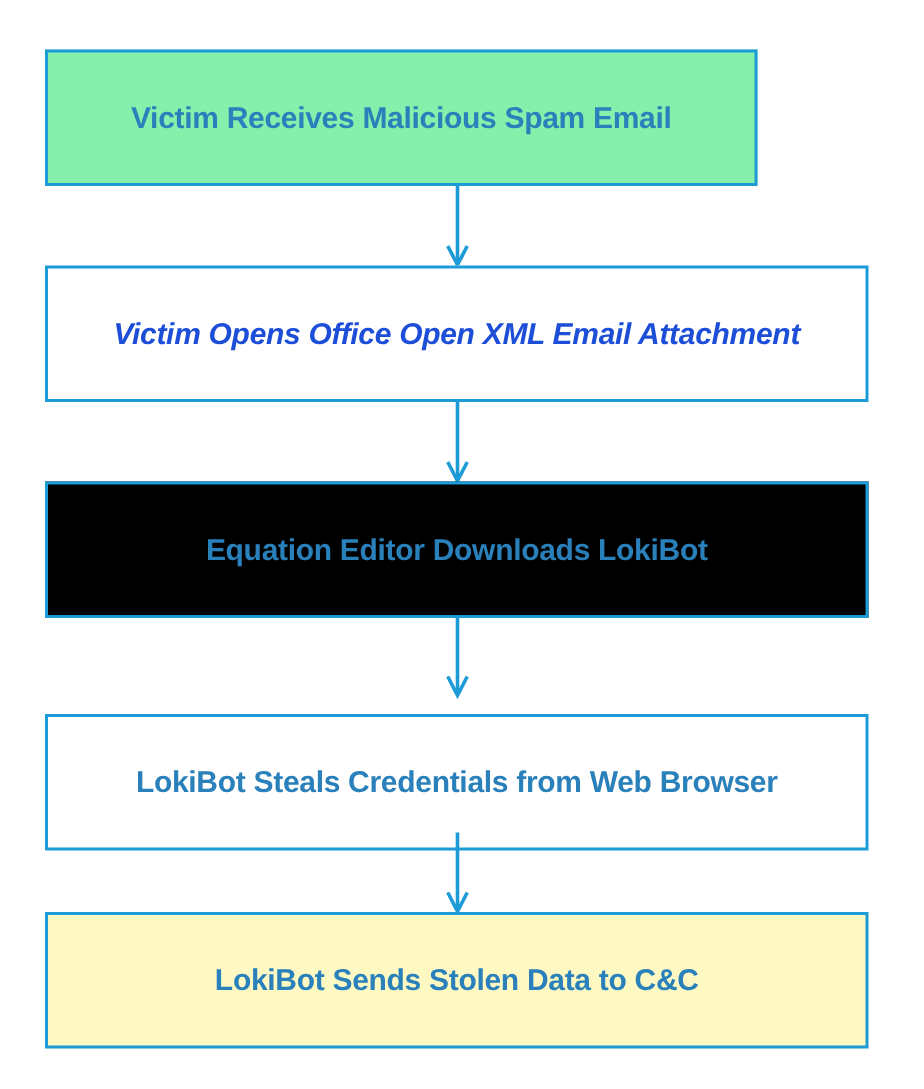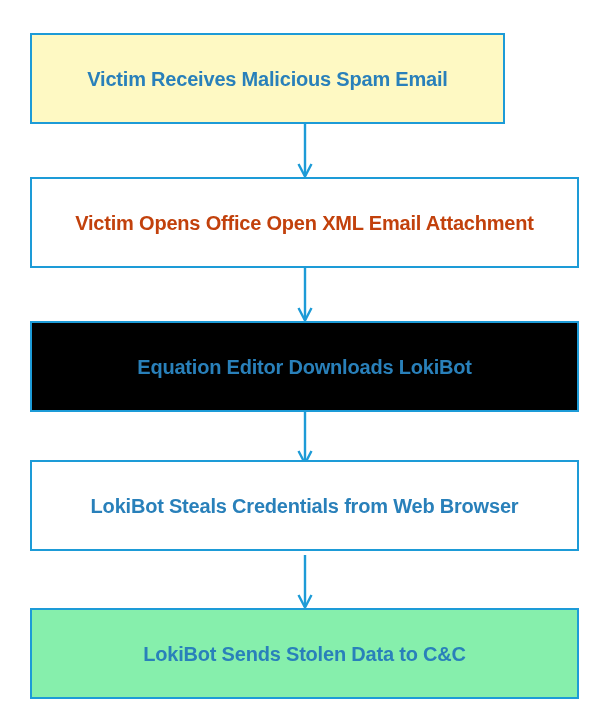--- a/index.html
+++ b/index.html
@@ -50,61 +50,61 @@
   .flow-arrow svg {
     display: block;
     overflow: visible;
   }
 </style>
 </head>
 <body>
 
 <div id="canvas" style="background: rgb(255, 255, 255); width: 616px; height: 726px;">
 
-  <div class="flow-node" id="node-1" style="left: 30px; top: 33px; width: 475px; height: 91px; border-color: rgb(29, 155, 215); background: #fef9c3; border-width: 2px;">
+  <div class="flow-node" id="node-1" style="left: 30px; top: 33px; width: 475px; height: 91px; border-color: rgb(29, 155, 215); background: #86efac; border-width: 2px;">
     <span class="flow-node-label" style="color: rgb(41, 128, 186);">Victim Receives Malicious Spam Email</span>
   </div>
 
   <div class="flow-arrow" id="arrow-1" style="left: 298px; top: 124px; height: 53px;">
     <svg width="14" height="53" viewBox="0 0 14 53" aria-hidden="true">
       <line x1="7" y1="0" x2="7" y2="52" stroke="#1d9bd7" stroke-width="2.4"></line>
       <polyline points="0.5,40 7,52.5 13.5,40" fill="none" stroke="#1d9bd7" stroke-width="2.4" stroke-linecap="butt" stroke-linejoin="miter"></polyline>
     </svg>
   </div>
 
   <div class="flow-node" id="node-2" style="left: 30px; top: 177px; width: 549px; height: 91px; border-color: rgb(29, 155, 215); background: rgb(255, 255, 255); border-width: 2px;">
-    <span class="flow-node-label" style="color: #c2410c;">Victim Opens Office Open XML Email Attachment</span>
+    <span class="flow-node-label" style="color: #1d4ed8; font-style: italic;">Victim Opens Office Open XML Email Attachment</span>
   </div>
 
   <div class="flow-arrow" id="arrow-2" style="left: 298px; top: 268px; height: 53px;">
     <svg width="14" height="53" viewBox="0 0 14 53" aria-hidden="true">
       <line x1="7" y1="0" x2="7" y2="52" stroke="#1d9bd7" stroke-width="2.4"></line>
       <polyline points="0.5,40 7,52.5 13.5,40" fill="none" stroke="#1d9bd7" stroke-width="2.4" stroke-linecap="butt" stroke-linejoin="miter"></polyline>
     </svg>
   </div>
 
   <div class="flow-node" id="node-3" style="left: 30px; top: 321px; width: 549px; height: 91px; border-color: rgb(29, 155, 215); background: #000000; border-width: 2px;">
     <span class="flow-node-label" style="color: rgb(41, 128, 186);">Equation Editor Downloads LokiBot</span>
   </div>
 
   <div class="flow-arrow" id="arrow-3" style="left: 298px; top: 412px; height: 52px;">
     <svg width="14" height="52" viewBox="0 0 14 52" aria-hidden="true">
       <line x1="7" y1="0" x2="7" y2="51" stroke="#1d9bd7" stroke-width="2.4"></line>
       <polyline points="0.5,39 7,51.5 13.5,39" fill="none" stroke="#1d9bd7" stroke-width="2.4" stroke-linecap="butt" stroke-linejoin="miter"></polyline>
     </svg>
   </div>
 
-  <div class="flow-node" id="node-4" style="left: 30px; top: 460px; width: 549px; height: 91px; border-color: rgb(29, 155, 215); background: rgb(255, 255, 255); border-width: 2px;">
+  <div class="flow-node" id="node-4" style="left: 30px; top: 476px; width: 549px; height: 91px; border-color: rgb(29, 155, 215); background: rgb(255, 255, 255); border-width: 2px;">
     <span class="flow-node-label" style="color: rgb(41, 128, 186);">LokiBot Steals Credentials from Web Browser</span>
   </div>
 
   <div class="flow-arrow" id="arrow-4" style="left: 298px; top: 555px; height: 53px;">
     <svg width="14" height="53" viewBox="0 0 14 53" aria-hidden="true">
       <line x1="7" y1="0" x2="7" y2="52" stroke="#1d9bd7" stroke-width="2.4"></line>
       <polyline points="0.5,40 7,52.5 13.5,40" fill="none" stroke="#1d9bd7" stroke-width="2.4" stroke-linecap="butt" stroke-linejoin="miter"></polyline>
     </svg>
   </div>
 
-  <div class="flow-node" id="node-5" style="left: 30px; top: 608px; width: 549px; height: 91px; border-color: rgb(29, 155, 215); background: #86efac; border-width: 2px;">
+  <div class="flow-node" id="node-5" style="left: 30px; top: 608px; width: 549px; height: 91px; border-color: rgb(29, 155, 215); background: #fef9c3; border-width: 2px;">
     <span class="flow-node-label" style="color: rgb(41, 128, 186);">LokiBot Sends Stolen Data to C&amp;C</span>
   </div>
 
 </div>
 
 </body></html>

